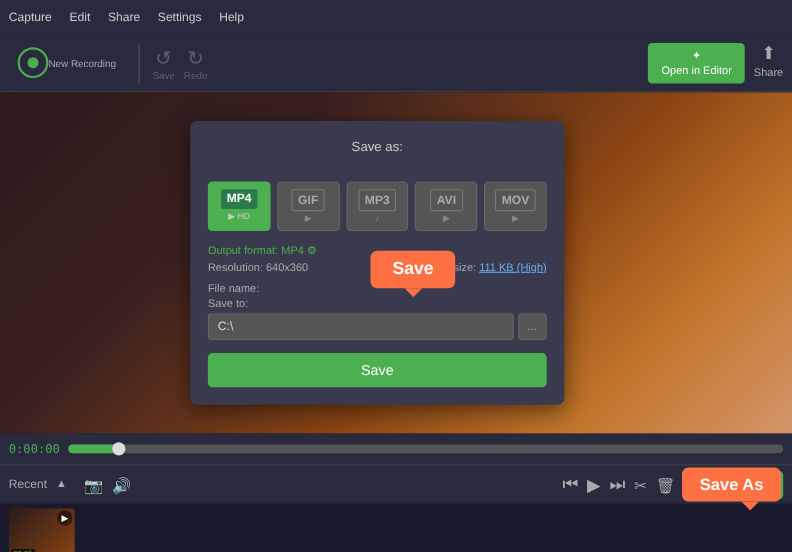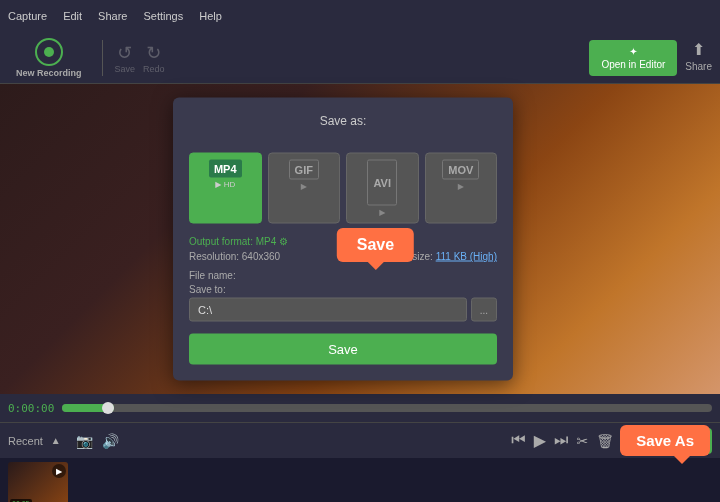--- a/index.html
+++ b/index.html
@@ -25,27 +25,26 @@
       background: #2a2a3e;
       height: 52px;
       display: flex;
       align-items: center;
       padding: 0 8px;
       gap: 8px;
       border-bottom: 1px solid #444;
     }
     .toolbar-btn {
       display: flex;
-      flex-direction: column;
+      flex-direction: row;
       align-items: center;
       justify-content: flex-end;
       cursor: pointer;
       padding: 4px 8px;
       border-radius: 4px;
-      font-weight: bold;
     }
     .toolbar-btn .icon-circle {
       width: 28px;
       height: 28px;
       border-radius: 50%;
       border: 2px solid #4CAF50;
       display: flex;
       align-items: center;
       justify-content: center;
       margin-bottom: 2px;
@@ -486,21 +485,25 @@
     <div class="format-options">
       <div class="format-btn active">
         <div style="background:#2a7a4a;padding:3px 5px;border-radius:2px;font-weight:bold;font-size:11px;color:white;">MP4</div>
         <div style="font-size:8px;color:#ccc;">▶ HD</div>
       </div>
       <div class="format-btn">
         <div style="background:#555;padding:3px 5px;border-radius:2px;font-weight:bold;font-size:11px;color:#aaa;border:1px solid #777;">GIF</div>
         <div style="font-size:8px;color:#888;">▶</div>
       </div>
       <div class="format-btn">
-        <div style="background:#555;padding:16px 5px;border-radius:2px;font-weight:bold;font-size:11px;color:#aaa;border:1px solid #777;">AVI</div>
+        <div style="background:#555;padding:3px 5px;border-radius:2px;font-weight:bold;font-size:11px;color:#aaa;border:1px solid #777;">MP3</div>
+        <div style="font-size:8px;color:#888;">♪</div>
+      </div>
+      <div class="format-btn">
+        <div style="background:#555;padding:3px 5px;border-radius:2px;font-weight:bold;font-size:11px;color:#aaa;border:1px solid #777;">AVI</div>
         <div style="font-size:8px;color:#888;">▶</div>
       </div>
       <div class="format-btn">
         <div style="background:#555;padding:3px 5px;border-radius:2px;font-weight:bold;font-size:11px;color:#aaa;border:1px solid #777;">MOV</div>
         <div style="font-size:8px;color:#888;">▶</div>
       </div>
     </div>
 
     <div class="dialog-info">
       <span>Output format:</span>

